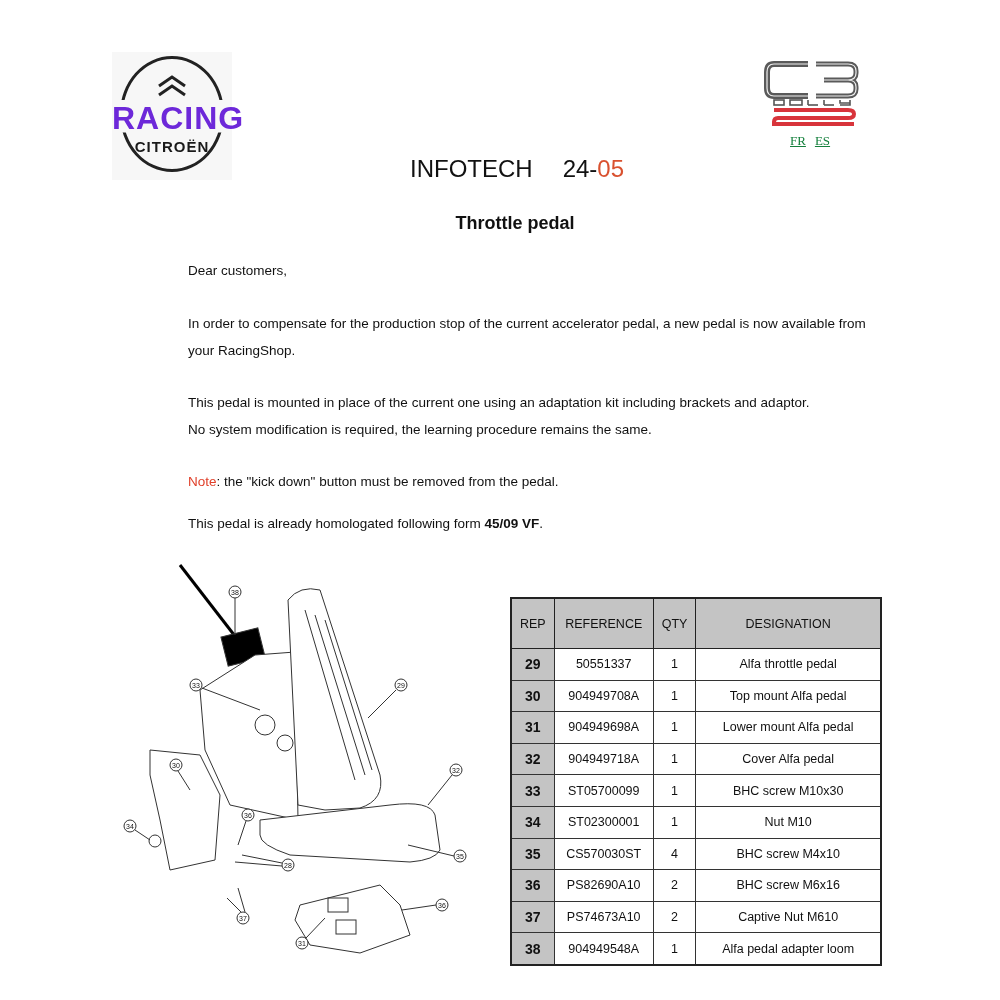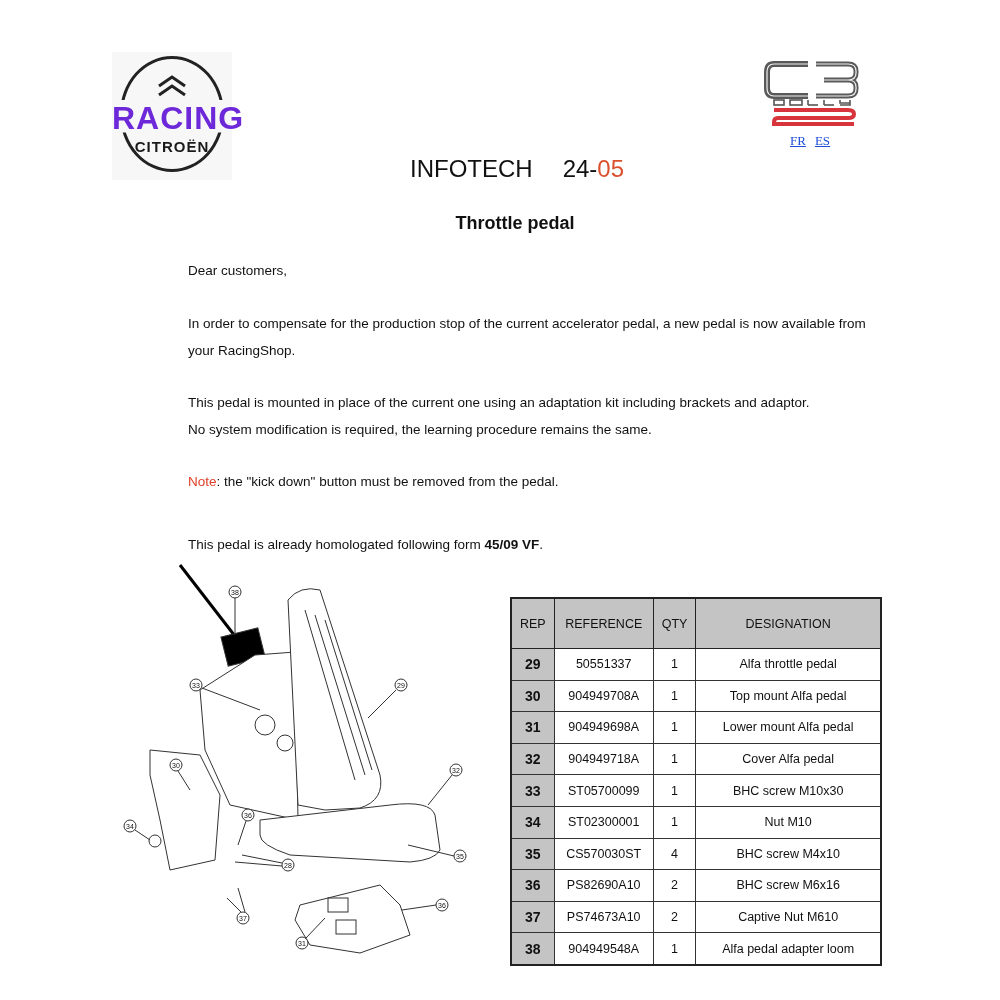--- a/index.html
+++ b/index.html
@@ -14,21 +14,21 @@
        border:3px solid #222; border-radius:50%; box-sizing:border-box;
        clip-path: polygon(0 66%,100% 66%,100% 100%,0 100%); }
   .logo-racing .chev { position:absolute; left:44px; top:22px; width:32px; height:24px; }
   .logo-racing .racing-word { position:absolute; left:0; top:48px; width:120px; text-align:center;
        font-size:32px; font-weight:bold; letter-spacing:1px; color:#6d28d9; }
   .logo-racing .citroen-word { position:absolute; left:0; top:86px; width:120px; text-align:center;
        font-size:15px; font-weight:bold; letter-spacing:1px; color:#1a1a1a; }
 
   .logo-c3 { position:absolute; left:764px; top:60px; width:96px; height:68px; }
   .lang-links { position:absolute; left:790px; top:133px; font-family:"Liberation Serif", serif; font-size:13px; }
-  .lang-links a { color:#1d4ed8; text-decoration:underline; margin-right:9px; }
+  .lang-links a { color:#15803d; text-decoration:underline; margin-right:9px; }
 
   .title { position:absolute; left:0; width:1000px; top:155px; text-align:center;
            font-size:24px; font-weight:normal; color:#111; padding-left:34px; box-sizing:border-box; }
   .title .num-red { color:#d9512f; }
   .title .gap { display:inline-block; width:30px; }
   .subtitle { position:absolute; left:0; width:1000px; top:201px; text-align:center;
            font-size:18px; font-weight:bold; padding-left:30px; box-sizing:border-box;margin-top:12px; }
 
   .body-text { position:absolute; left:188px; width:680px; font-size:13.5px; line-height:27px; color:#111; }
   .note-label { color:#e0402a; font-weight:normal; }
@@ -84,21 +84,21 @@
 </div>
 <div class="subtitle">Throttle pedal</div>
 
 <div class="body-text" style="top:257px;">Dear customers,</div>
 <div class="body-text" style="top:310px;">In order to compensate for the production stop of the current accelerator pedal, a new pedal is now available from your RacingShop.</div>
 <div class="body-text" style="top:389px;">This pedal is mounted in place of the current one using an adaptation kit including brackets and adaptor.</div>
 <div class="body-text" style="top:416px;">No system modification is required, the learning procedure remains the same.</div>
 <div class="body-text" style="top:468px;">
   <span class="note-label">Note</span><span>: the "kick down" button must be removed from the pedal.</span>
 </div>
-<div class="body-text" style="top:531px;">
+<div class="body-text" style="top:510px;">
   <span>This pedal is already homologated following form </span><span class="form-ref">45/09 VF</span><span>.</span>
 </div>
 
 <svg class="diagram" viewBox="0 0 380 400">
   <g fill="none" stroke="#333" stroke-width="1">
 
     <line x1="70" y1="5" x2="128" y2="80" stroke="#000" stroke-width="3"></line>
 
     <rect x="114" y="72" width="38" height="30" fill="#000" transform="rotate(-14 133 87)"></rect>
 

